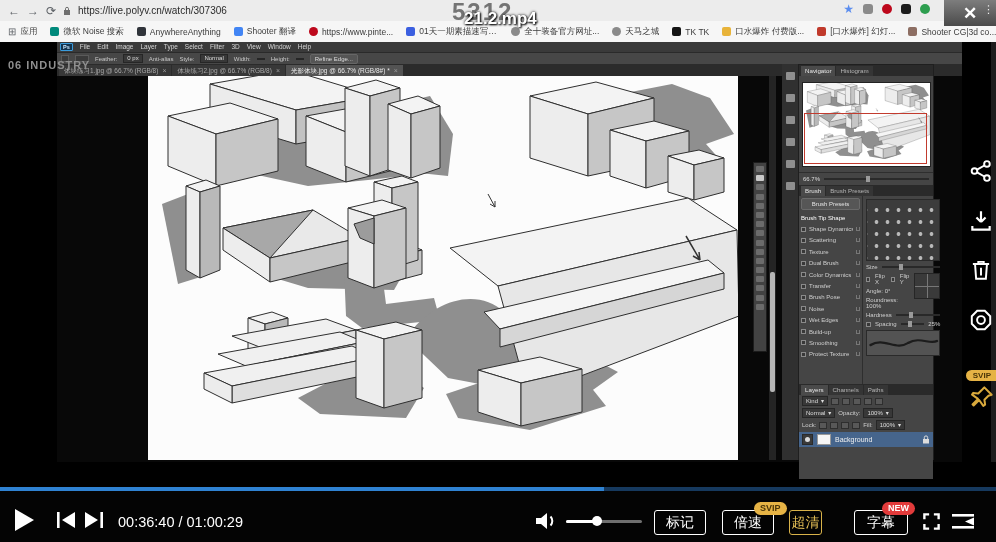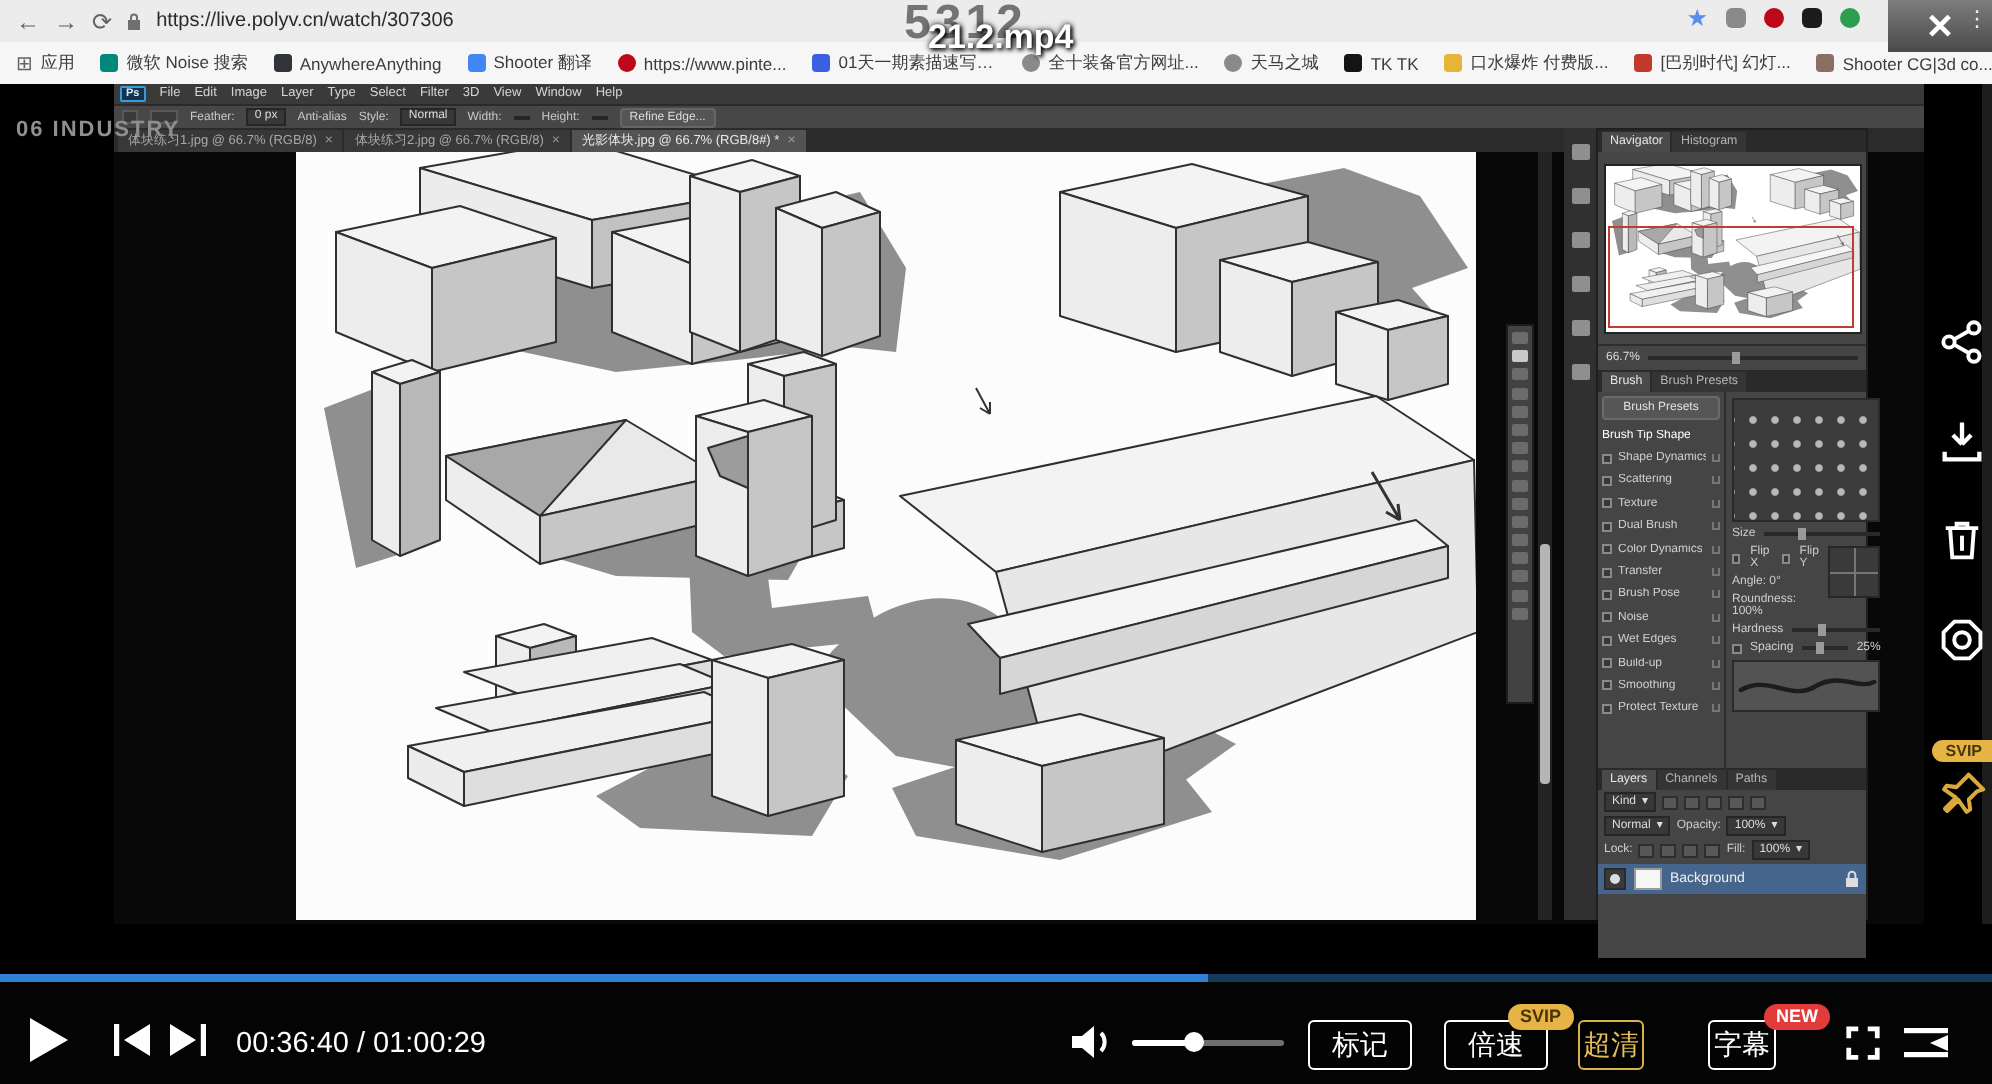--- a/index.html
+++ b/index.html
@@ -146,21 +146,21 @@
   .skip-prev { left:57px; } .skip-next { left:84px; }
   .time-display { position:absolute; left:118px; top:23px; color:#fff; font-size:14.5px; }
   .vol-icon { position:absolute; left:535px; top:21px; }
   .vol-track { position:absolute; left:566px; top:29px; width:76px; height:3px; background:#6f6f6f; border-radius:2px; }
   .vol-fill { width:31px; height:3px; background:#fff; border-radius:2px; }
   .vol-knob { position:absolute; left:592px; top:25px; width:10px; height:10px; border-radius:50%; background:#fff; }
   .ctl-btn { position:absolute; top:19px; height:25px; border:1.5px solid #fff; border-radius:3px; color:#fff; font-size:14px; line-height:22px; text-align:center; background:rgba(0,0,0,.2); }
   .btn-mark { left:654px; width:52px; }
   .btn-speed { left:722px; width:52px; }
   .btn-quality { left:789px; width:33px; border-color:#d8b24a; color:#e3bd55; }
-  .btn-subtitle { left:854px; width:34px; }
+  .btn-subtitle { left:854px; width:54px; }
   .badge { position:absolute; top:11px; font-size:9px; font-weight:bold; padding:1px 6px; border-radius:8px; line-height:11px; z-index:9; }
   .badge-svip { left:754px; background:#e6b345; color:#4a3508; }
   .badge-new { left:882px; background:#e23b3b; color:#fff;text-align:center; }
   .fs-btn { position:absolute; left:922px; top:21px; }
   .playlist-btn { position:absolute; left:952px; top:22px; }
 </style>
 </head>
 <body>
 
 <div id="stage">
@@ -223,21 +223,21 @@
     <span class="bm">
         <span class="fav"></span>
         <span class="bm-label">TK TK</span>
       </span>
     <span class="bm">
         <span class="fav"></span>
         <span class="bm-label">口水爆炸 付费版...</span>
       </span>
     <span class="bm">
         <span class="fav"></span>
-        <span class="bm-label">[巴别时代] 幻灯...</span>
+        <span class="bm-label">[口水爆炸] 幻灯...</span>
       </span>
     <span class="bm">
         <span class="fav"></span>
         <span class="bm-label">Shooter CG|3d co...</span>
       </span>
 
   </div>
 
   <div class="watermark">5312</div>
   <div class="video-title">21.2.mp4</div>

